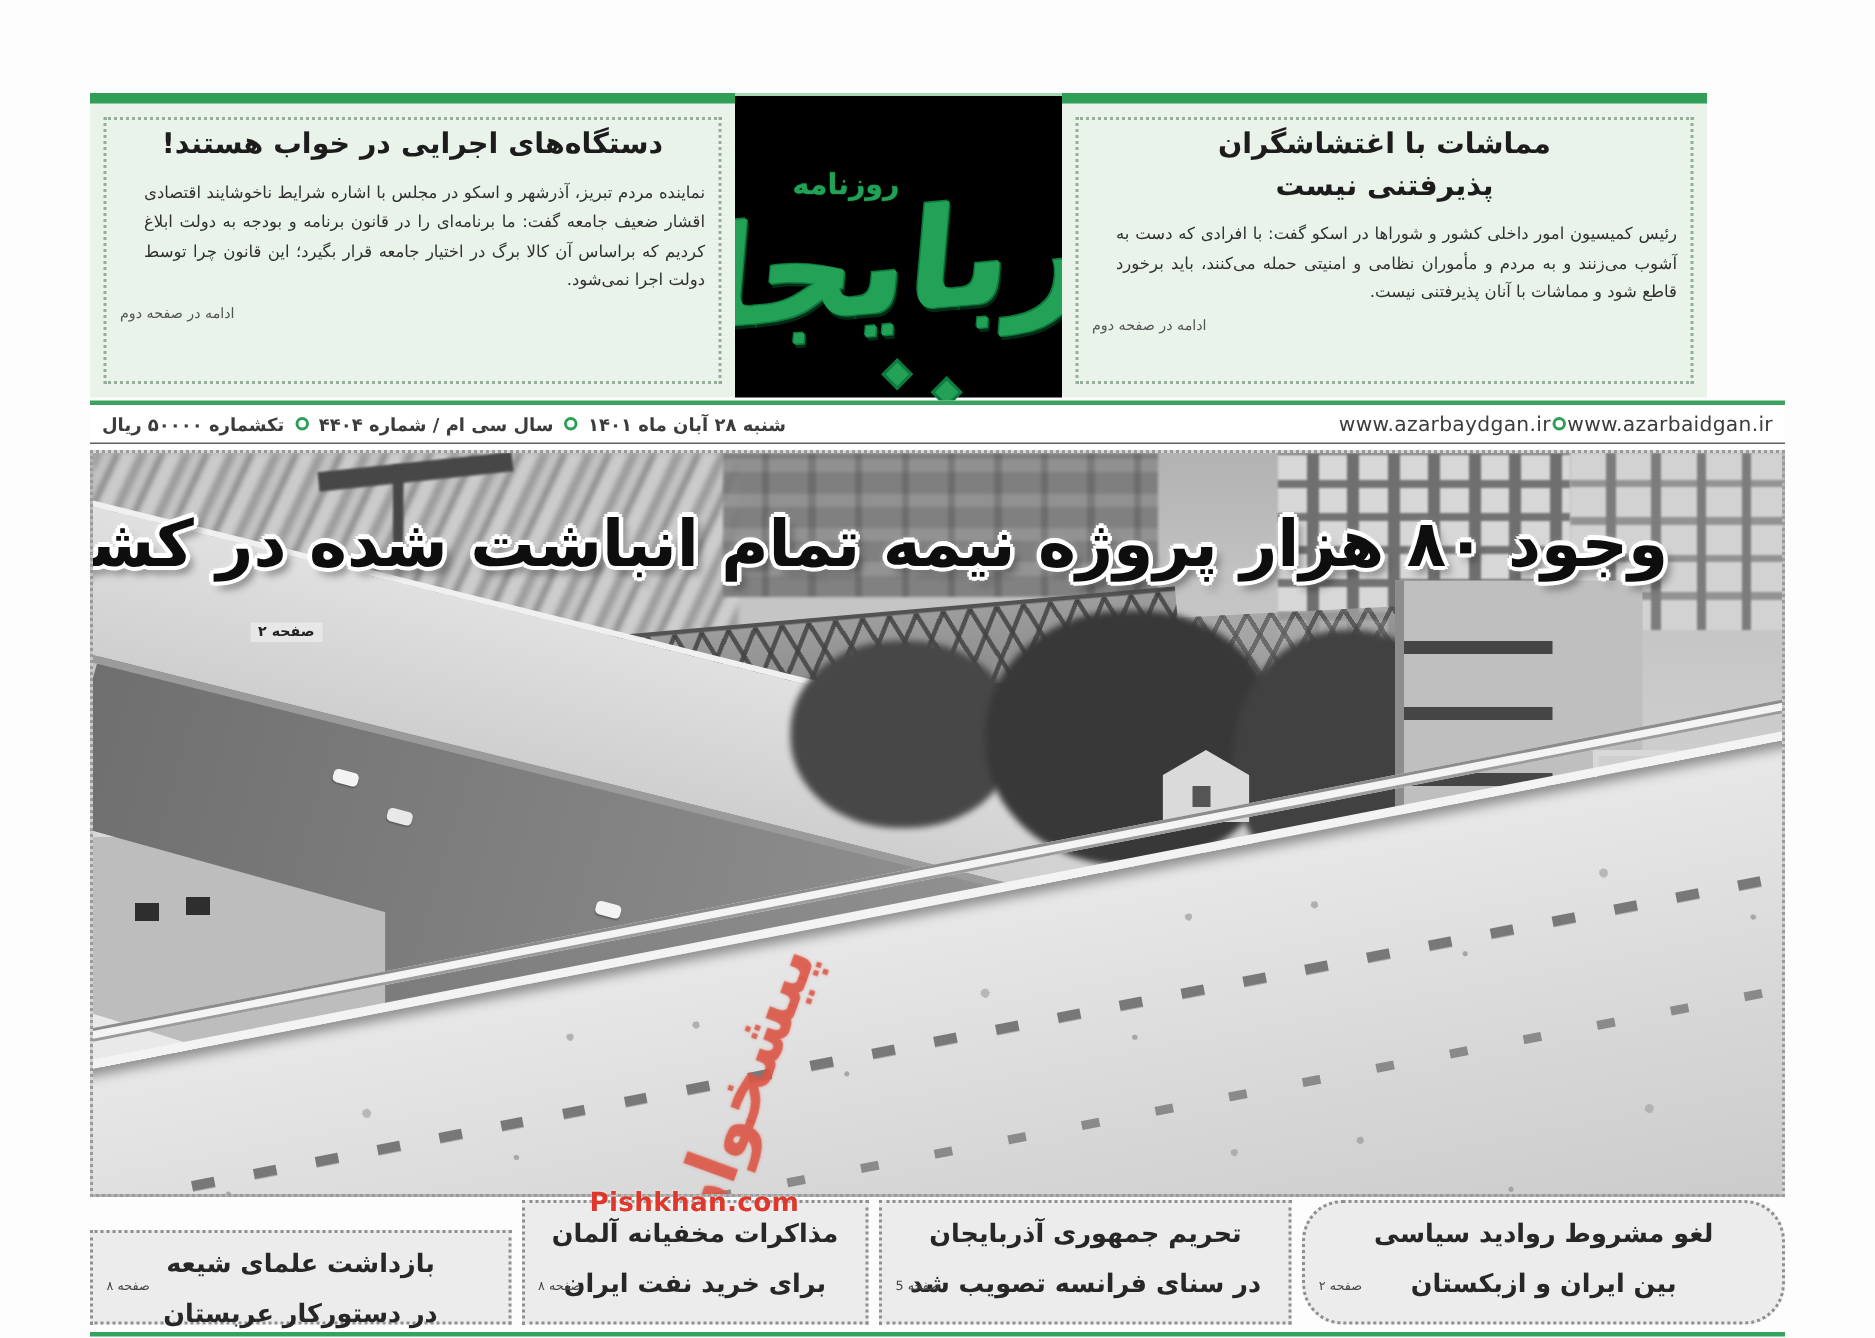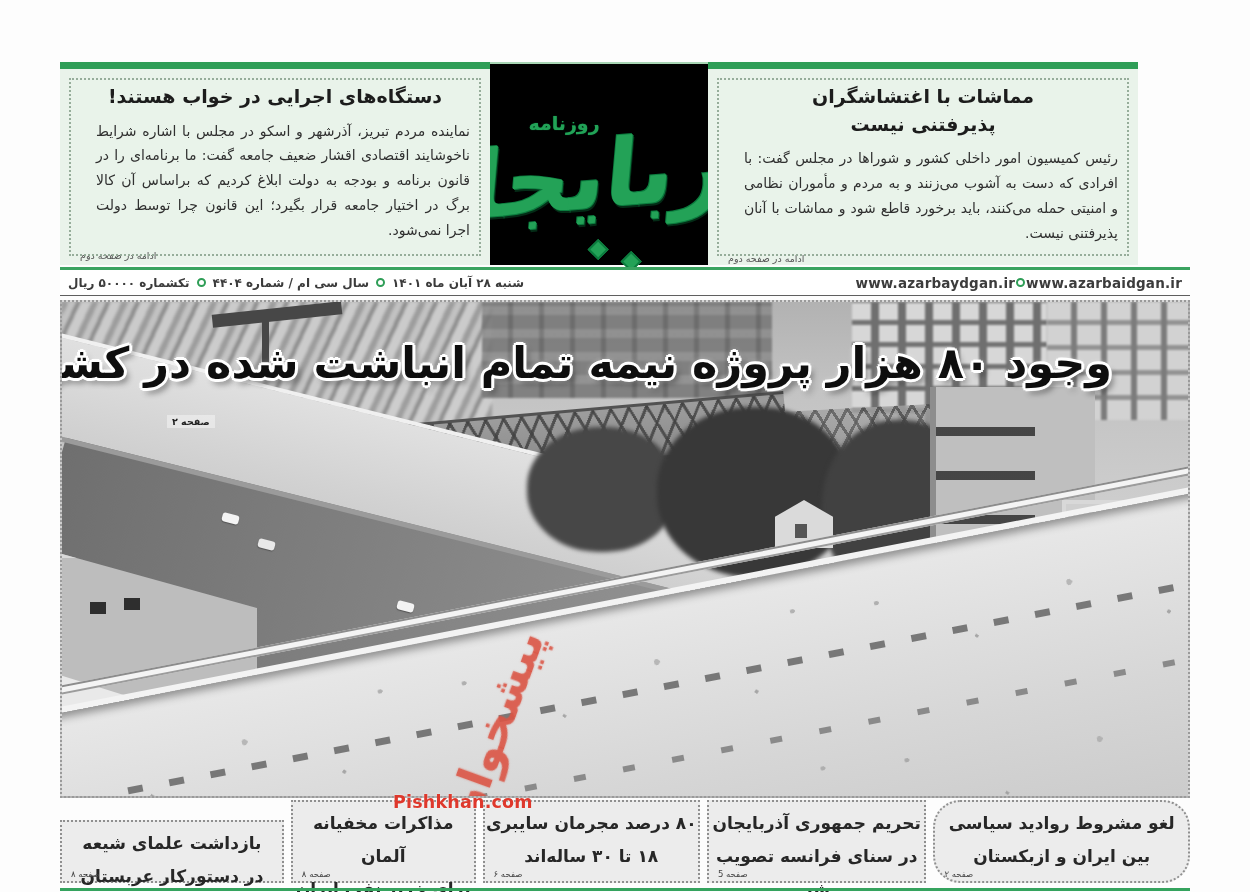--- a/index.html
+++ b/index.html
@@ -13,21 +13,21 @@
 
   
   .header { position: absolute; left: 60px; top: 62px; width: 1078px; height: 203px; display: flex; }
   .hbox {
     width: 430px; background: #e9f3ea; border-top: 7px solid #2f9e57;
     position: relative; padding: 14px 20px 8px 20px; direction: rtl; z-index: 3;
   }
   .hbox::after { content: ""; position: absolute; inset: 9px; border: 2px dotted #96ad9a; pointer-events: none; }
   .hcenter { flex: 1; border-top: 2px solid #a8d6b4; position: relative; background: #000000; z-index: 1; overflow: visible; }
   .hbox-title { font-weight: bold; font-size: 19px; color: #1c1c1c; text-align: center; line-height: 1.45; margin-bottom: 8px; }
-  .hbox-body { font-size: 14px; color: #303030; text-align: justify; line-height: 1.78; font-weight: 500; margin-left: 16px; }
+  .hbox-body { font-size: 11px; color: #303030; text-align: justify; line-height: 1.78; font-weight: 500; margin-left: 16px; }
   .hbox-cont { font-size: 9.5px; color: #555; margin-top: 7px; text-align: left; }
 
   
   .logo-wrap { position: absolute; left: 50%; top: 48px; transform: translateX(-50%); text-align: center; white-space: nowrap; }
   .logo-sub { font-size: 19px; color: #22a257; font-weight: bold; margin-bottom: -6px; margin-right: 70px; text-shadow: 0 0 1px #0b7c3e; }
   .logo-main {
     font-size: 92px; font-weight: bold; color: #23a257; line-height: 1.05;
     transform: rotate(-5deg) skewX(-10deg); display: inline-block;
     text-shadow: 1px 1px 0 #0b7c3e, -1px -1px 0 #0b7c3e, 2px 3px 0 rgba(11,124,62,.35);
   }
@@ -35,21 +35,21 @@
   .logo-dot.d1 { left: 48%; bottom: -32px; }
   .logo-dot.d2 { left: 56%; bottom: -44px; }
 
   
   .dateline {
     position: absolute; left: 60px; top: 267px; width: 1130px; height: 29px;
     border-top: 3px solid #3aa360; border-bottom: 1.5px solid #5f5f5f;
     display: flex; justify-content: space-between; align-items: center; padding: 0 8px; background: #fff; z-index: 4;
   }
   .date-left { direction: rtl; font-size: 12px; font-weight: bold; color: #3c3c3c; display: flex; align-items: center; gap: 7px; }
-  .urls-right { font-size: 13.5px; font-weight: bold; color: #3c3c3c; display: flex; align-items: center; gap: 1px; letter-spacing: .2px; }
+  .urls-right { font-size: 13.5px; font-weight: normal; color: #3c3c3c; display: flex; align-items: center; gap: 1px; letter-spacing: .2px; }
   .gcirc { width: 9px; height: 9px; border: 2px solid #2f9e57; border-radius: 50%; display: inline-block; flex: 0 0 auto; }
 
   
   .photo {
     position: absolute; left: 60px; top: 300px; width: 1130px; height: 498px;
     overflow: hidden; border: 2px dotted #9a9a9a;
     background: linear-gradient(180deg,#b2b2b2 0%,#c3c3c3 18%,#cecece 42%,#d8d8d8 100%);
   }
   .photo * { position: absolute; }
   .clutter { left: 0; top: 0; width: 430px; height: 195px;
@@ -144,21 +144,21 @@
   }
   .wm-domain {
     position: absolute; left: 393px; top: 792px; z-index: 20; font-size: 17.5px; font-weight: bold;
     color: #de382c; text-shadow: 0 0 2px rgba(255,255,255,.8); letter-spacing: .2px;
   }
 
   
   .bottom { position: absolute; left: 60px; top: 800px; width: 1130px; height: 83px; display: flex; gap: 7px; direction: rtl; }
   .bbox { background: #ececec; border: 2px dotted #8f8f8f; position: relative; text-align: center; padding-top: 5px; }
   .bbox .bl { font-size: 17px; font-weight: bold; color: #272727; line-height: 1.95; direction: rtl; }
-  .bbox .pref { position: absolute; left: 9px; bottom: 2px; font-size: 8.5px; color: #444; direction: rtl; }
+  .bbox .pref { position: absolute; left: 9px; bottom: 18px; font-size: 8.5px; color: #444; direction: rtl; }
   .bb0 { flex: 1.16; border-radius: 27px; } .bb1 { flex: .99; } .bb2 { flex: .98; } .bb3 { flex: .83; } .bb4 { flex: 1.01; margin-top: 20px; }
 
   .bottom-rule { position: absolute; left: 60px; top: 888px; width: 1130px; height: 3px; background: #35a35e; }
 </style>
 </head>
 <body>
 
 <div class="page">
 
   <div class="header">
@@ -176,21 +176,21 @@
         <span class="logo-dot d1"></span>
         <span class="logo-dot d2"></span>
       </div>
     </div>
 
     <div class="hbox">
       <div class="hbox-title">
         <span>مماشات با اغتشاشگران</span><br>
         <span>پذیرفتنی نیست</span>
       </div>
-      <div class="hbox-body">رئیس کمیسیون امور داخلی کشور و شوراها در مجلس گفت: با افرادی که دست به آشوب می‌زنند و به مردم و مأموران نظامی و امنیتی حمله می‌کنند، باید برخورد قاطع شود و مماشات با آنان پذیرفتنی نیست.</div>
+      <div class="hbox-body">رئیس کمیسیون امور داخلی کشور و شوراها در اسکو گفت: با افرادی که دست به آشوب می‌زنند و به مردم و مأموران نظامی و امنیتی حمله می‌کنند، باید برخورد قاطع شود و مماشات با آنان پذیرفتنی نیست.</div>
       <div class="hbox-cont">ادامه در صفحه دوم</div>
     </div>
   </div>
 
   <div class="dateline">
     <div class="date-left">
       <span>شنبه ۲۸ آبان ماه ۱۴۰۱</span>
       <span class="gcirc"></span>
       <span>سال سی ام / شماره ۴۴۰۴</span>
       <span class="gcirc"></span>
@@ -256,25 +256,20 @@
       <div class="bl">بین ایران و ازبکستان</div>
       <div class="pref">صفحه ۲</div>
     </div>
 
     <div class="bbox bb1">
       <div class="bl">تحریم جمهوری آذربایجان</div>
       <div class="bl">در سنای فرانسه تصویب شد</div>
       <div class="pref">صفحه 5</div>
     </div>
 
-    <div class="bbox bb2">
-      <div class="bl">۸۰ درصد مجرمان سایبری</div>
-      <div class="bl">۱۸ تا ۳۰ ساله‌اند</div>
-      <div class="pref">صفحه ۶</div>
-    </div>
 
     <div class="bbox bb3">
       <div class="bl">مذاکرات مخفیانه آلمان</div>
       <div class="bl">برای خرید نفت ایران</div>
       <div class="pref">صفحه ۸</div>
     </div>
 
     <div class="bbox bb4">
       <div class="bl">بازداشت علمای شیعه</div>
       <div class="bl">در دستورکار عربستان</div>

